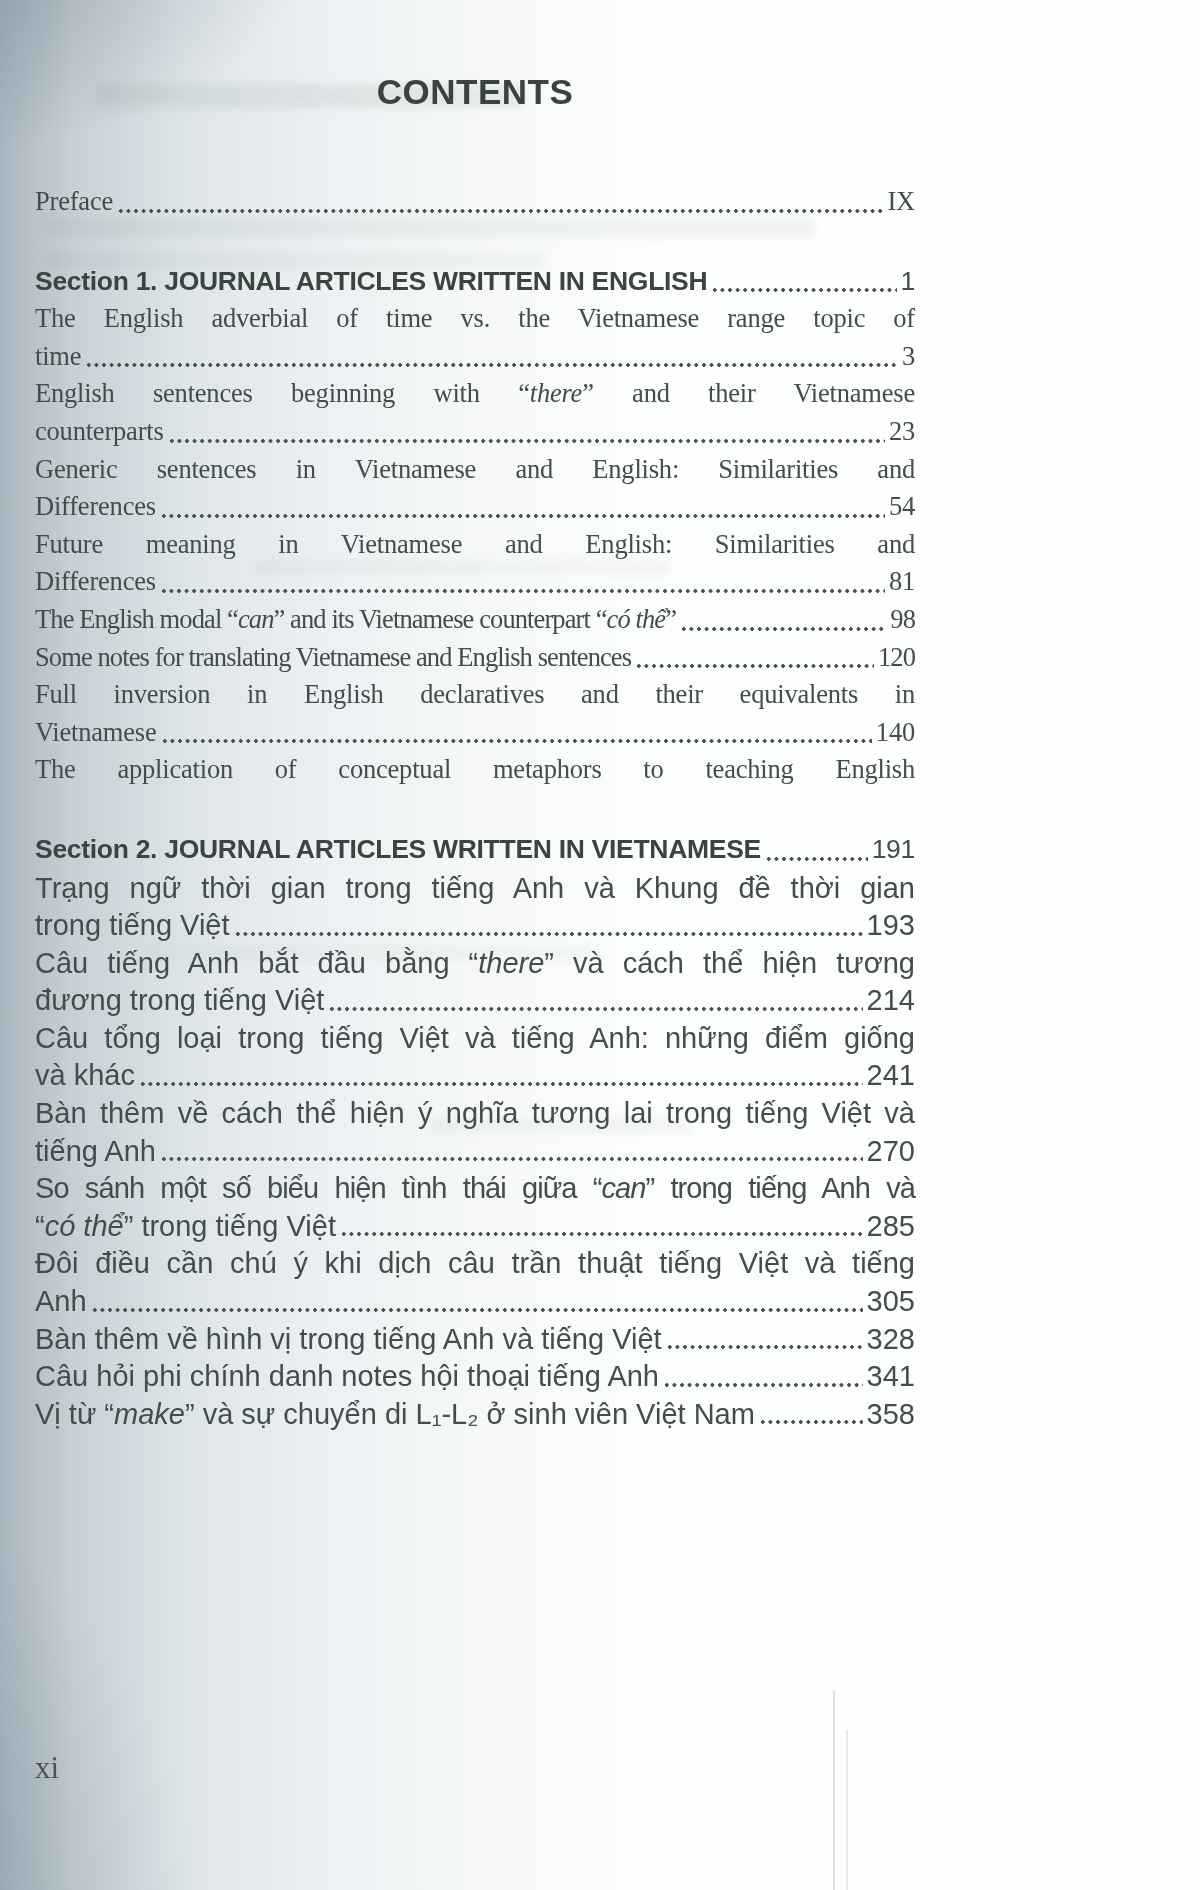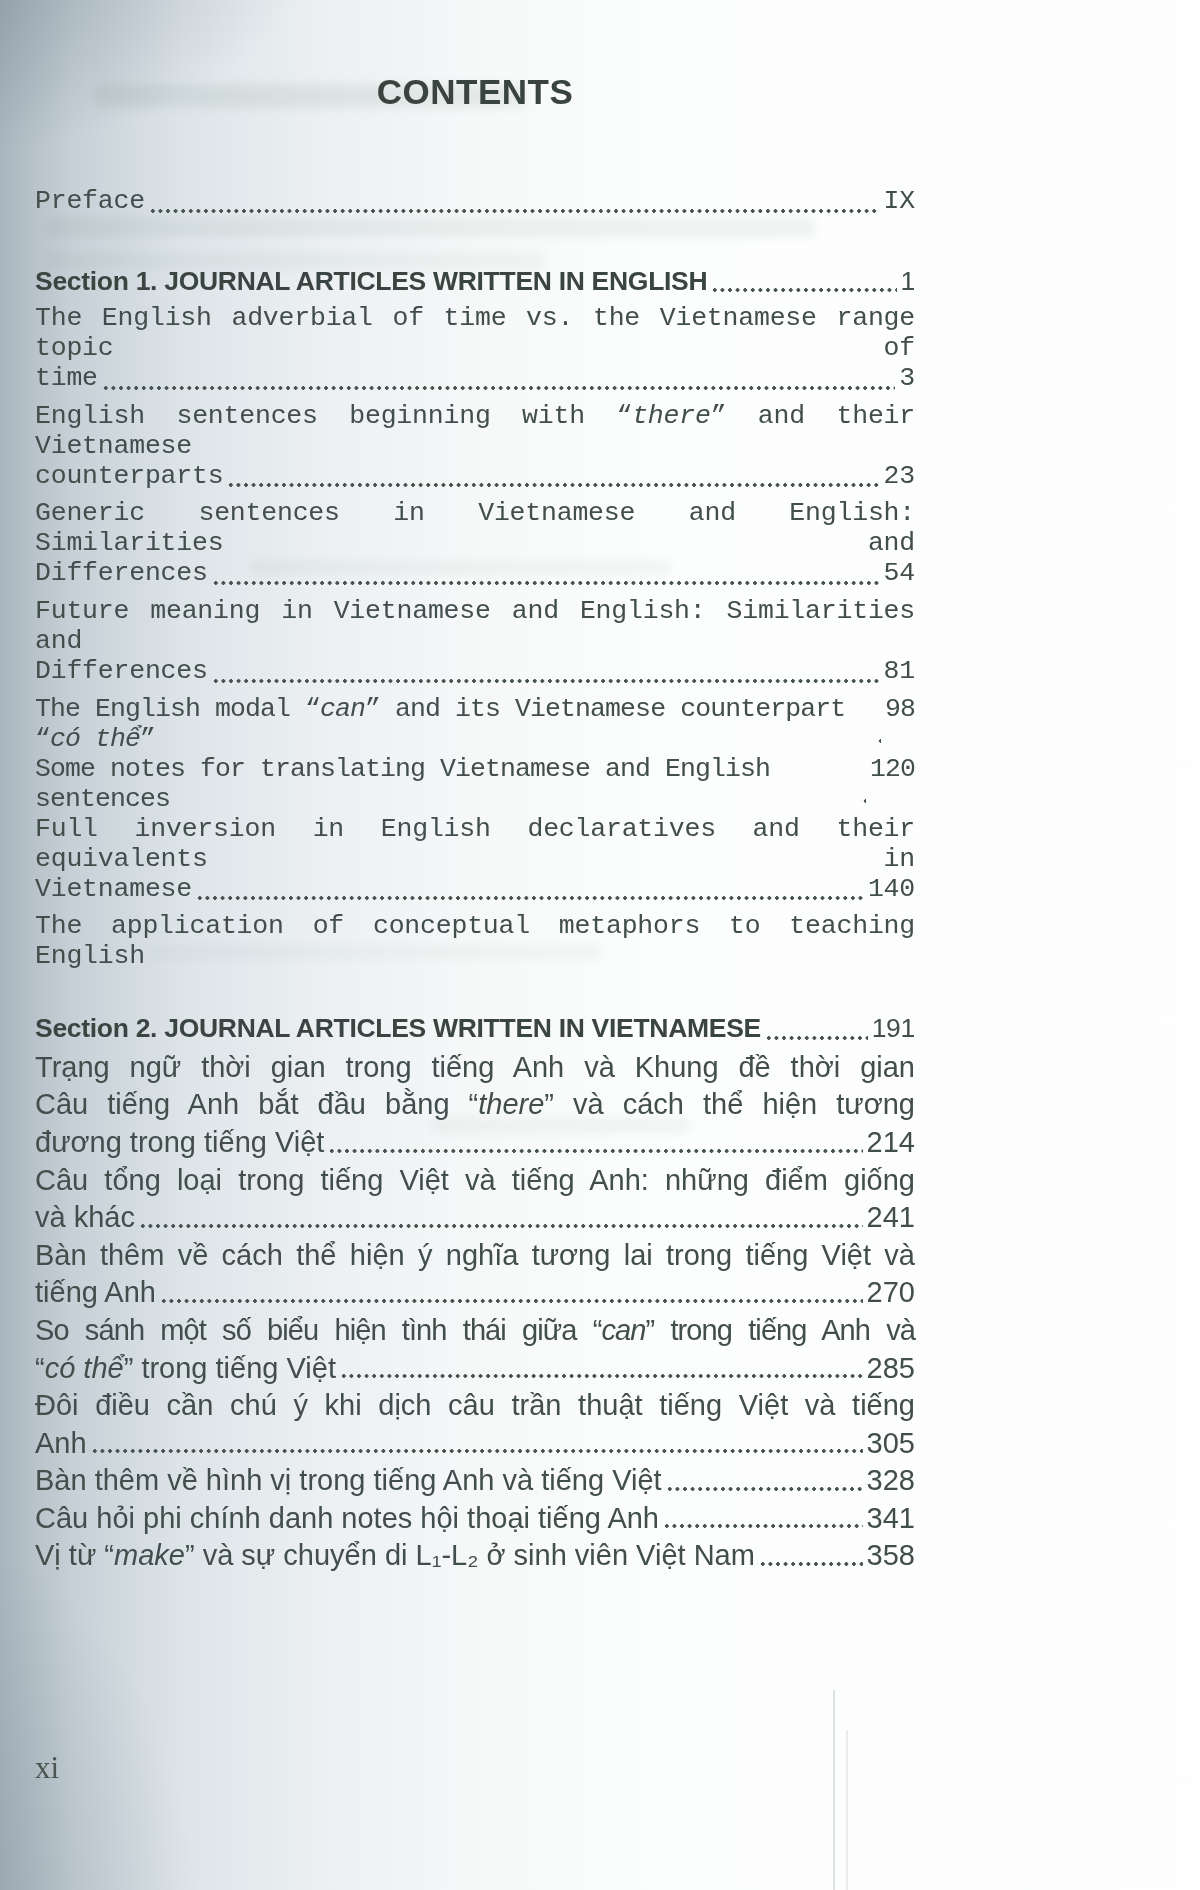--- a/index.html
+++ b/index.html
@@ -24,21 +24,21 @@
   .row{display:flex;align-items:baseline;min-height:37.6px;color:#414e4b;}
   .row .t{white-space:pre-wrap;}
   .row .leader{
     flex:1 1 auto;min-width:6px;align-self:stretch;margin:0 2px;
     color:#47534f;
     background-image:radial-gradient(circle,currentColor 1.6px,rgba(0,0,0,0) 1.9px);
     background-size:7.6px 8px;background-repeat:repeat-x;
     background-position:2px calc(100% - 9px);
   }
   .row .pg{margin-left:2px;}
-  .sans{font-family:Liberation Mono, monospace;font-size:26.5px;letter-spacing:-.2px;}
+  .sans{font-family:Liberation Serif, serif;font-size:26.5px;letter-spacing:-.2px;}
   .sans-bold{
     font-family:"Liberation Sans",sans-serif;font-size:26.5px;font-weight:700;
     letter-spacing:-.3px;color:#3a4542;
   }
   .sans-bold .pg{font-weight:400;color:#414e4b;}
   .serif{font-family:Liberation Sans, sans-serif;font-size:29px;}
   .tight{letter-spacing:-.9px;}
   .just .t{flex:1;text-align:justify;text-align-last:justify;}
   .gap{height:42px;}
   .folio{
@@ -149,20 +149,25 @@
         <div class="gap"></div>
         <div class="row sans-bold">
     <span class="t"><span>Section 2. JOURNAL ARTICLES WRITTEN IN VIETNAMESE</span></span>
     <span class="leader"></span>
     <span class="pg">191</span>
   </div>
         <div class="row serif just">
     <span class="t"><span>Trạng ngữ thời gian trong tiếng Anh và Khung đề thời gian</span></span>
 
   </div>
+        <div class="row serif">
+    <span class="t"><span>trong tiếng Việt</span></span>
+    <span class="leader"></span>
+    <span class="pg">193</span>
+  </div>
         <div class="row serif just">
     <span class="t"><span>Câu tiếng Anh bắt đầu bằng “</span><i>there</i><span>” và cách thể hiện tương</span></span>
 
   </div>
         <div class="row serif">
     <span class="t"><span>đương trong tiếng Việt</span></span>
     <span class="leader"></span>
     <span class="pg">214</span>
   </div>
         <div class="row serif just">

